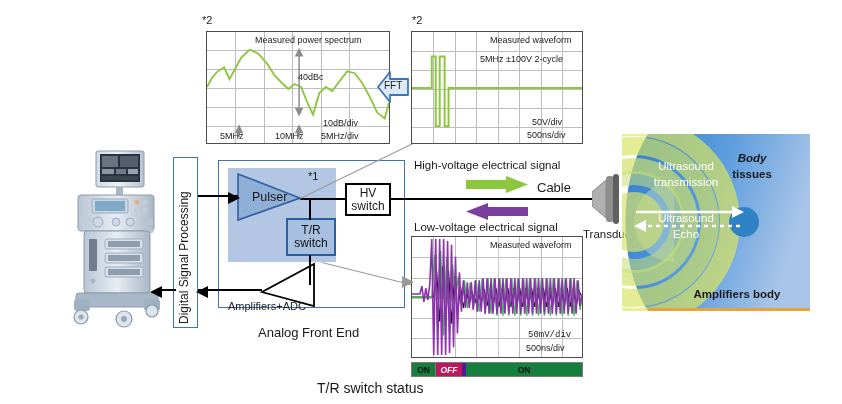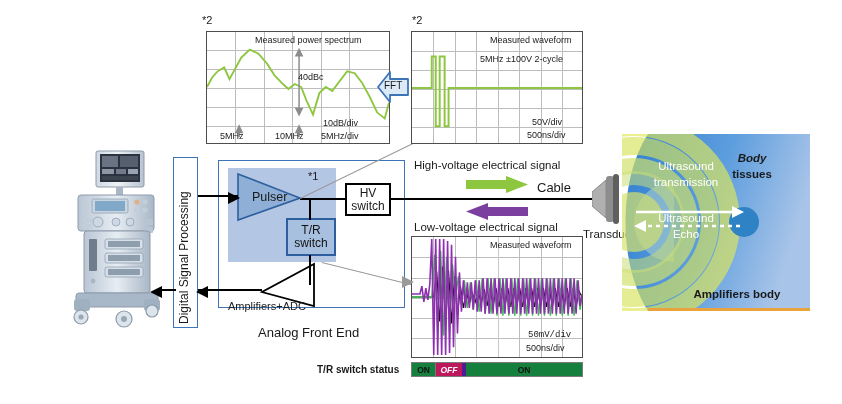--- a/index.html
+++ b/index.html
@@ -363,18 +363,18 @@
   <div class="lbl" style="left:116px;top:93px;font-family:Liberation Mono, monospace;">50mV/div</div>
   <div class="lbl" style="left:114px;top:106px;">500ns/div</div>
 </div>
 
 <div class="abs" style="left:402px;top:274px;width:12px;height:12px;">
   <svg viewBox="0 0 12 12" style="width:100%;height:100%;">
       <polygon points="0,0 12,6 0,12" fill="#9a9a9a"></polygon>
     </svg>
 </div>
 
-<div class="cap sm" style="left:317px;top:364px;font-size:10px;font-weight:bold;">T/R switch status</div>
+<div class="cap sm" style="left:317px;top:380px;font-size:14px;">T/R switch status</div>
 <div class="statusbar" style="left:411px;top:362px;width:172px;height:15px;">
   <div class="seg-on" style="width:24px;">ON</div>
   <div class="seg-off" style="width:30px;">OFF</div>
   <div class="seg-on" style="flex:1;border-right:none;">ON</div>
 </div>
 
 </body></html>

